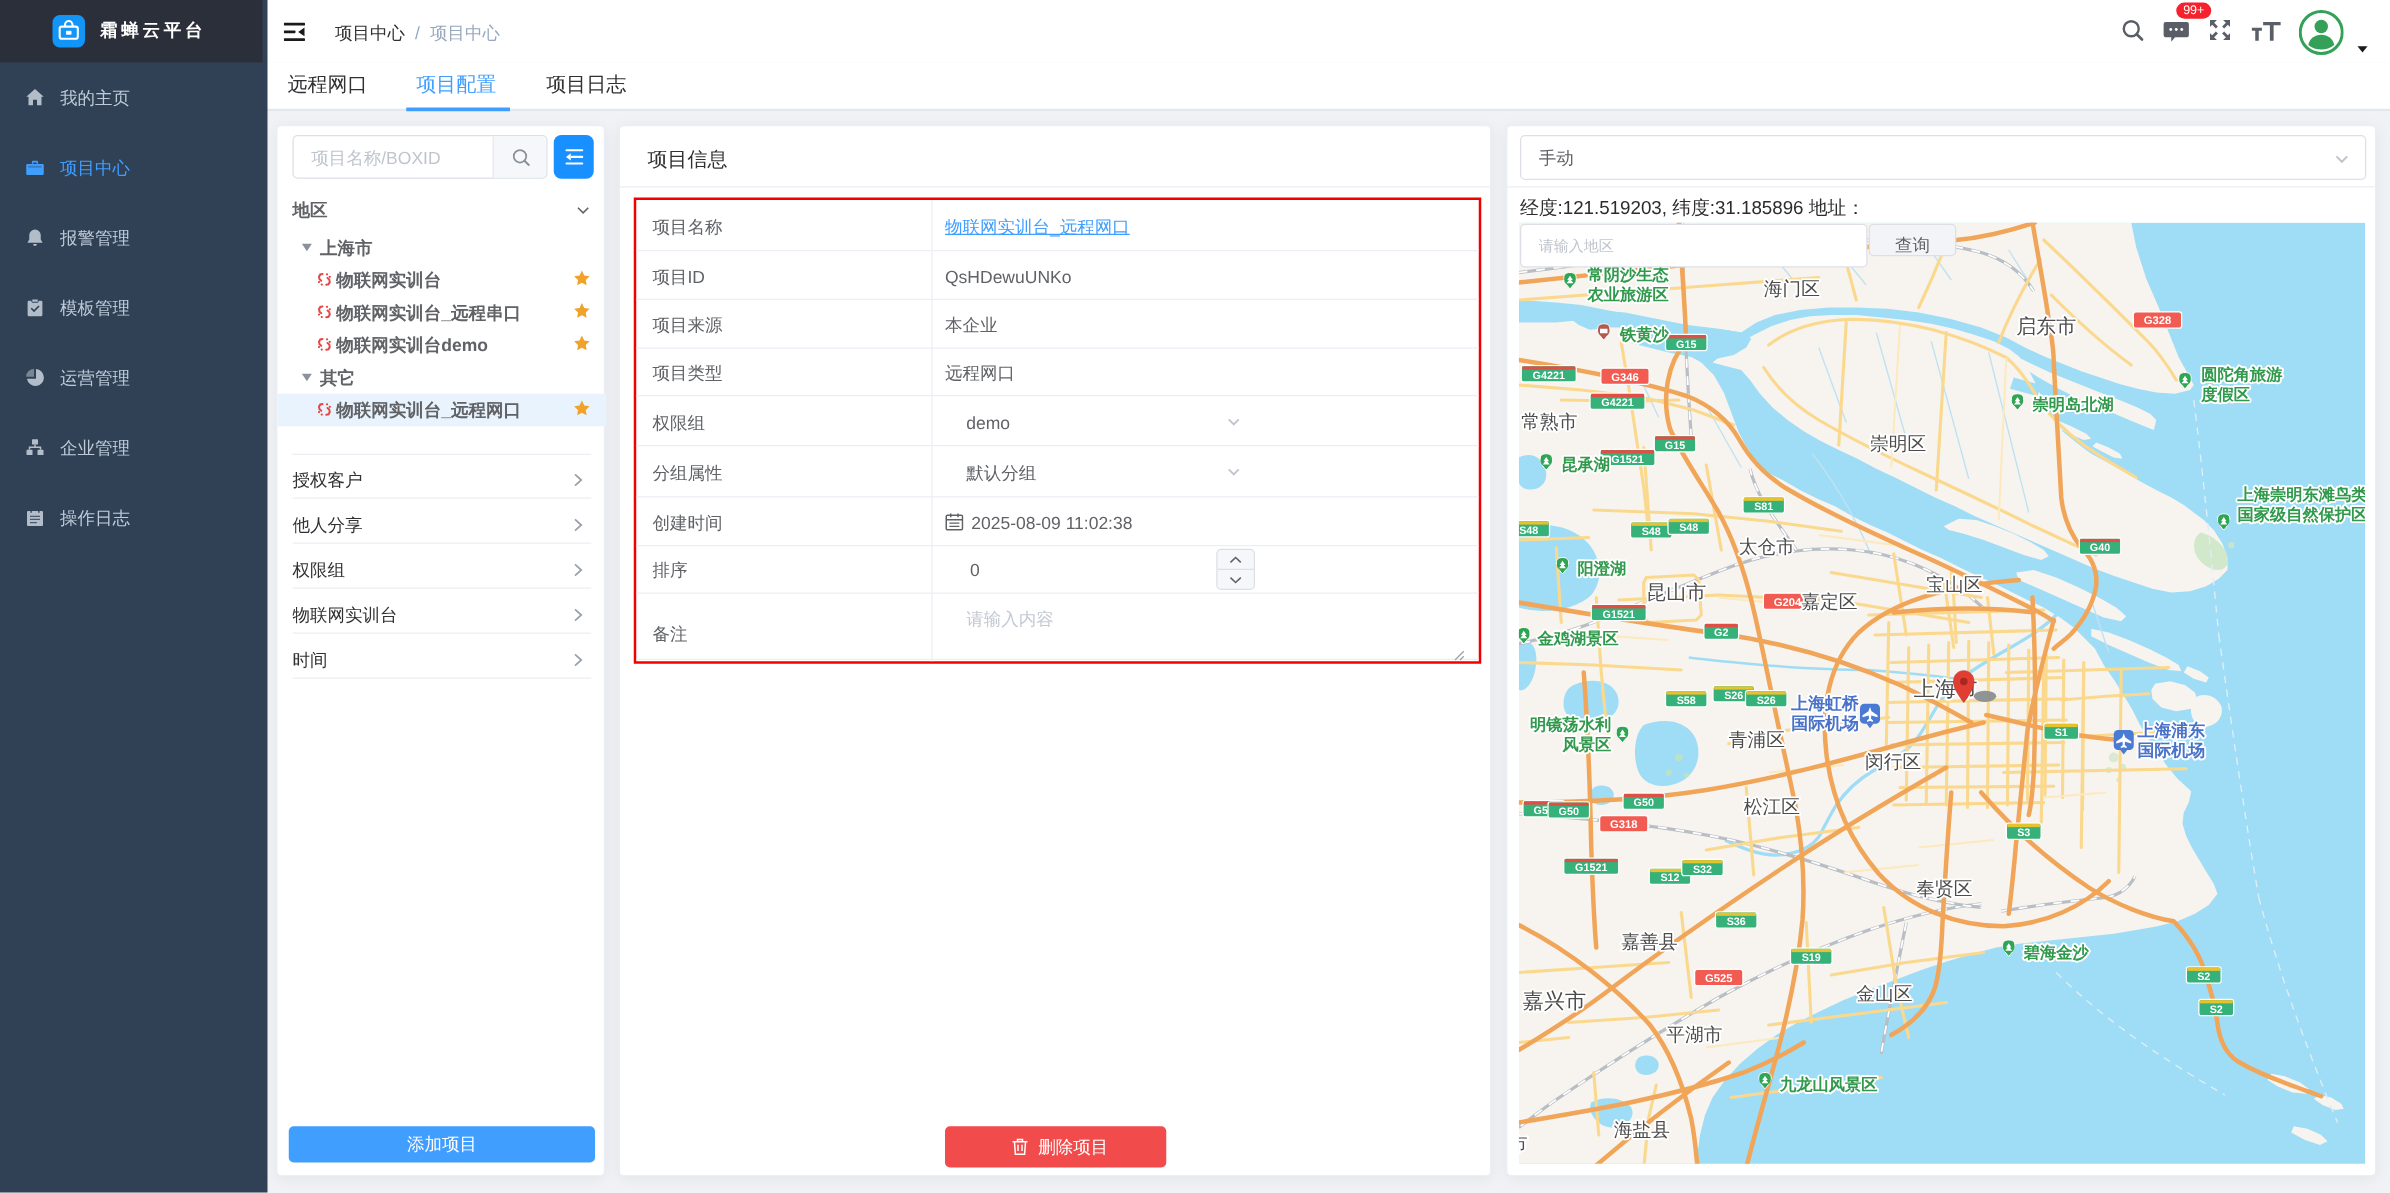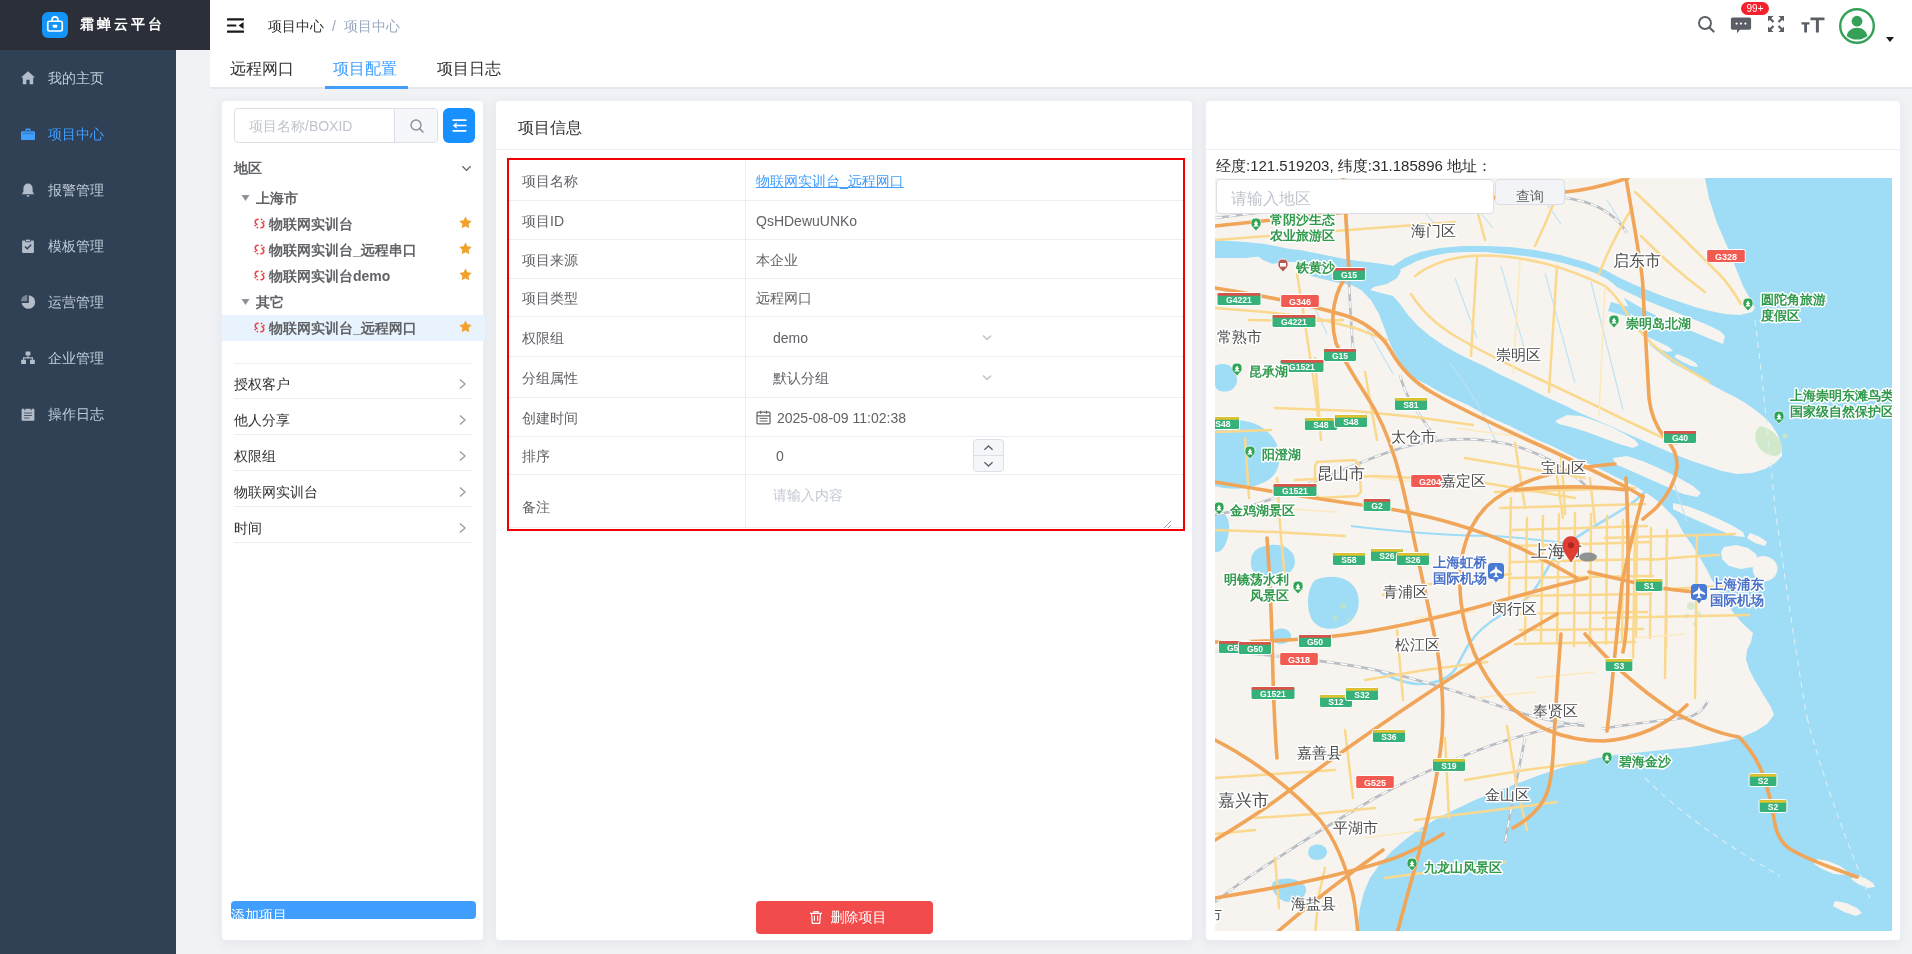--- a/index.html
+++ b/index.html
@@ -1,18 +1,18 @@
 <!DOCTYPE html>
 <html lang="zh"><head>
 <meta charset="utf-8">
 <style>
 *{margin:0;padding:0;box-sizing:border-box;}
 html,body{width:1912px;height:954px;overflow:hidden;font-family:"Liberation Sans",sans-serif;background:#f0f2f5;}
 
-#sidebar{position:absolute;left:0;top:0;width:176px;height:954px;background:#304156;z-index:30;}
+#sidebar{position:absolute;left:0;top:0;width:214px;height:954px;background:#304156;z-index:30;}
 #logo{position:absolute;left:0;top:0;width:210px;height:50px;background:#2b2f3a;}
 #logo .ic{position:absolute;left:42px;top:12px;width:26px;height:26px;background:#1295f7;border-radius:6px;}
 #logo .tt{position:absolute;left:80px;top:16px;color:#fff;font-size:14px;font-weight:bold;letter-spacing:3px;white-space:nowrap;}
 .mitem{position:absolute;left:0;width:210px;height:56px;color:#bfcbd9;font-size:14px;}
 .mitem .tx{position:absolute;left:48px;top:20px;}
 .mitem .mi{position:absolute;left:20px;top:20px;width:16px;height:16px;}
 .mitem.on{color:#409eff;}
 
 #navbar{position:absolute;left:210px;top:0;width:1702px;height:50px;background:#fff;z-index:20;}
 #hamb{position:absolute;left:17px;top:17px;}
@@ -38,38 +38,38 @@
 #sinput{position:absolute;left:12px;top:7px;width:204px;height:35px;border:1px solid #dcdfe6;border-radius:4px;background:#fff;}
 #sinput .ph{position:absolute;left:14px;top:9px;color:#bfc4cd;font-size:14px;}
 #sinput .app{position:absolute;right:0;top:0;width:43px;height:33px;background:#f5f7fa;border-left:1px solid #dcdfe6;border-radius:0 4px 4px 0;}
 #sbtn{position:absolute;left:221px;top:7px;width:32px;height:35px;background:#1890ff;border-radius:6px;}
 .trow{position:absolute;left:0;width:263px;height:26px;font-size:14px;color:#606266;line-height:26px;font-weight:bold;}
 .trow .star{position:absolute;right:13px;top:5px;}
 .trow .star{right:13px;}
 .sel{background:#e9f3fd;}
 .acc{position:absolute;left:12px;width:239px;height:36px;border-bottom:1px solid #eceef3;font-size:14px;color:#303133;line-height:42px;}
 .acc .ar{position:absolute;right:5px;top:15px;}
-#addbtn{position:absolute;left:9px;top:800px;width:245px;height:18px;background:#409eff;border-radius:4px;color:#fff;font-size:14px;text-align:left;line-height:29px;}
+#addbtn{position:absolute;left:9px;top:800px;width:245px;height:29px;background:#409eff;border-radius:4px;color:#fff;font-size:14px;text-align:center;line-height:29px;}
 
 #mtitle{position:absolute;left:22px;top:17px;font-size:16px;color:#303133;}
 #mhr{position:absolute;left:0;top:48px;width:698px;height:1px;background:#ebeef5;}
 #redbox{position:absolute;left:11px;top:57px;width:678px;height:373px;border:2px solid #f20000;}
 .frow{position:absolute;left:0;width:674px;border-bottom:1px solid #ebeef5;}
 .flab{position:absolute;left:13px;font-size:14px;color:#606266;}
 .fval{position:absolute;left:247px;font-size:14px;color:#606266;}
 #vline{position:absolute;left:236px;top:0;width:1px;height:369px;background:#ebeef5;}
 .chev{position:absolute;width:12px;height:12px;}
 #delbtn{position:absolute;left:260px;top:800px;width:177px;height:33px;background:#f24b4b;border-radius:4px;color:#fff;font-size:14px;text-align:center;line-height:33px;}
 
 #rsel{position:absolute;left:10px;top:7px;width:677px;height:36px;border:1px solid #dcdfe6;border-radius:4px;background:#fff;}
 #rsel .tx{position:absolute;left:14px;top:9px;font-size:14px;color:#606266;}
 #rhr{position:absolute;left:0;top:48px;width:696px;height:1px;background:#ebeef5;}
 #coord{position:absolute;left:10px;top:56px;font-size:15px;color:#2c2c2c;}
 #ainput{position:absolute;left:10px;top:78px;width:278px;height:35px;border:1px solid #dcdfe6;border-radius:4px;background:#fff;z-index:5;}
-#ainput .ph{position:absolute;left:14px;top:9px;color:#bfc4cd;font-size:16px;}
+#ainput .ph{position:absolute;left:14px;top:9px;color:#bfc4cd;font-size:12px;}
 #qbtn{position:absolute;left:289px;top:78px;width:70px;height:26px;border:1px solid #dcdfe6;border-radius:4px;background:#f3f4f7;z-index:5;color:#606266;font-size:14px;text-align:center;line-height:33px;}
 #map{position:absolute;left:9px;top:77px;width:677px;height:753px;overflow:hidden;}
 </style>
 </head>
 <body>
 
 <div id="sidebar">
   <div id="logo">
     <div class="ic"><svg width="26" height="26" viewBox="0 0 28 28">
           <g fill="none" stroke="#fff" stroke-width="1.8" stroke-linejoin="round">
@@ -379,20 +379,26 @@
   <div id="delbtn"><svg style="position:absolute;left:53px;top:9px" width="14" height="15" viewBox="0 0 14 15">
         <g fill="none" stroke="#fff" stroke-width="1.2">
           <path d="M1 3.4h12M5 3.2V1.6h4v1.6"></path>
           <path d="M2.6 3.6l.7 9.8h7.4l.7-9.8"></path>
           <path d="M5.4 5.8v5M8.6 5.8v5"></path>
         </g>
       </svg><span style="margin-left:28px">删除项目</span></div>
 </div>
 
 <div class="card" id="cardR">
+  <div id="rsel">
+      <span class="tx">手动</span>
+      <svg style="position:absolute;right:12px;top:12px" width="13" height="13" viewBox="0 0 12 12">
+        <path d="M2 3.8 6 7.8 10 3.8" fill="none" stroke="#c0c4cc" stroke-width="1.5"></path>
+      </svg>
+    </div>
   <div id="rhr"></div>
   <div id="coord">经度:121.519203, 纬度:31.185896 地址：</div>
   <div id="map"><svg id="mapsvg" width="677" height="756" viewBox="0 0 677 756" font-family="Liberation Sans,sans-serif">
         <rect width="677" height="756" fill="#9fdcf6"></rect>
         <path d="M0,0 L490,0 L494,20 L502,45 L512,68 L520,88 L528,108 L537,124 L540,130 L537,134 L525,137 L510,136 L495,133 L480,129 L465,124 L450,119 L435,113 L420,107 L405,100 L390,92 L370,84 L345,77 L320,72 L295,69 L270,68 L248,68 L225,70 L205,74 L190,80 L178,88 L166,86 L145,84 L120,80 L95,75 L70,70 L50,66 L30,64 L0,62 Z" fill="#f7f4ef"></path>
         <path d="M0,80 L30,80 L50,78 L70,82 L90,88 L110,96 L130,103 L146,112 L156,122 L164,136 L170,152 L176,168 L183,181 L190,192 L197,199 L211,206 L225,214 L239,221 L253,227 L267,235 L281,242 L295,248 L309,255 L323,262 L337,268 L351,275 L365,282 L379,288 L393,295 L407,302 L420,308 L428,313 L433,316 L444,324 L453,333 L461,341 L468,354 L477,367 L485,380 L491,390 L497,402 L504,413 L511,424 L518,434 L527,445 L538,455 L536,464 L532,472 L531,481 L534,491 L539,501 L545,511 L551,521 L556,529 L559,537 L552,546 L541,553 L527,559 L511,563 L494,566 L476,569 L457,571 L438,573 L419,575 L400,577 L382,580 L363,585 L343,591 L322,598 L301,606 L280,614 L260,622 L241,631 L223,640 L206,650 L191,661 L177,673 L165,686 L155,700 L149,714 L145,730 L143,745 L143,756 L0,756 Z" fill="#f7f4ef"></path>
         <path d="M155,112 L165,104 L176,97 L188,90 L202,83 L217,78 L233,75 L250,74 L270,74 L290,76 L310,78 L330,81 L348,85 L365,90 L380,95 L392,101 L400,107 L408,118 L414,130 L420,144 L427,157 L435,167 L446,176 L458,185 L471,192 L484,199 L497,207 L510,214 L522,220 L532,226 L540,232 L548,238 L556,246 L563,257 L567,268 L567,278 L560,285 L550,291 L537,295 L522,296 L507,293 L492,288 L477,283 L461,277 L445,270 L429,263 L413,256 L397,249 L381,242 L365,235 L349,227 L333,220 L317,212 L301,204 L286,197 L271,189 L256,182 L242,175 L228,167 L215,158 L203,148 L193,137 L185,126 L178,118 L166,115 Z" fill="#f7f4ef"></path>
         <path d="M396,106 L410,113 L425,120 L440,126 L455,132 L470,138 L483,143 L495,148 L505,153 L510,158 L508,166 L498,162 L486,157 L472,151 L458,145 L444,139 L430,132 L416,124 L403,116 L393,110 Z" fill="#f7f4ef"></path>
         <path d="M430,158 L442,163 L454,169 L458,173 L452,174 L440,169 L429,163 L426,159 Z" fill="#f7f4ef"></path>
         <path d="M462,176 L472,180 L481,185 L483,189 L476,188 L466,183 L459,179 Z" fill="#f7f4ef"></path>

